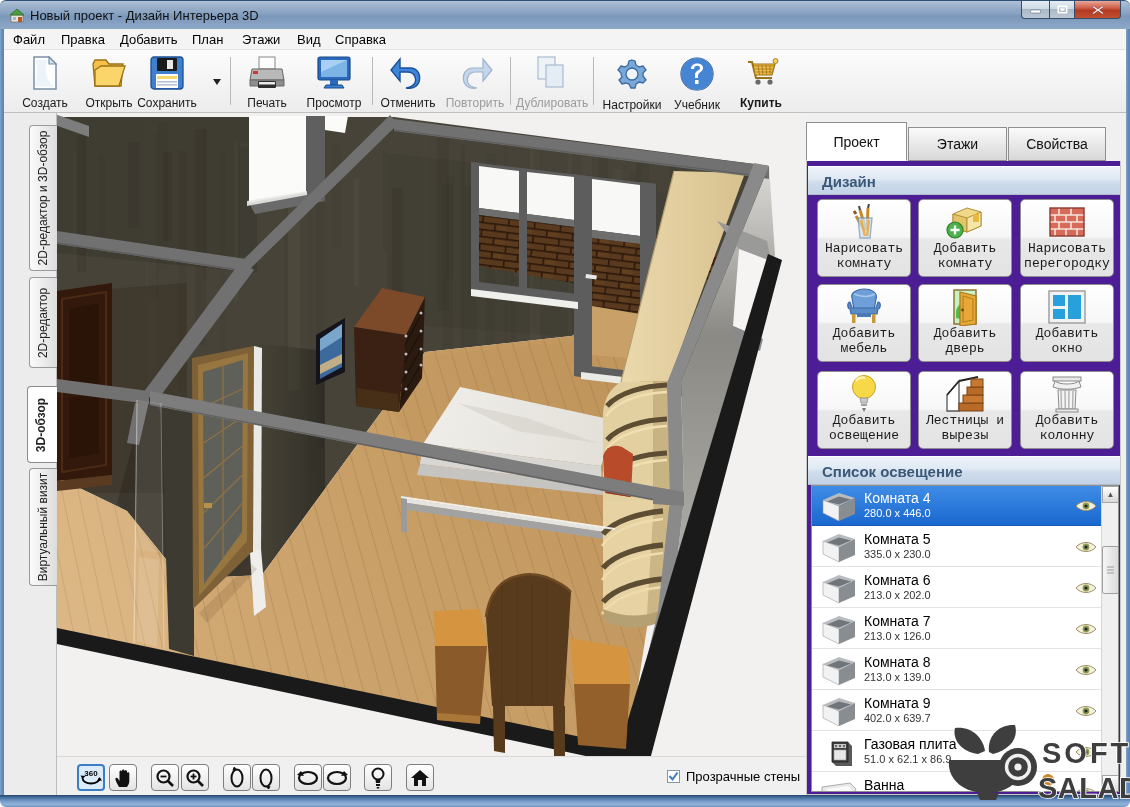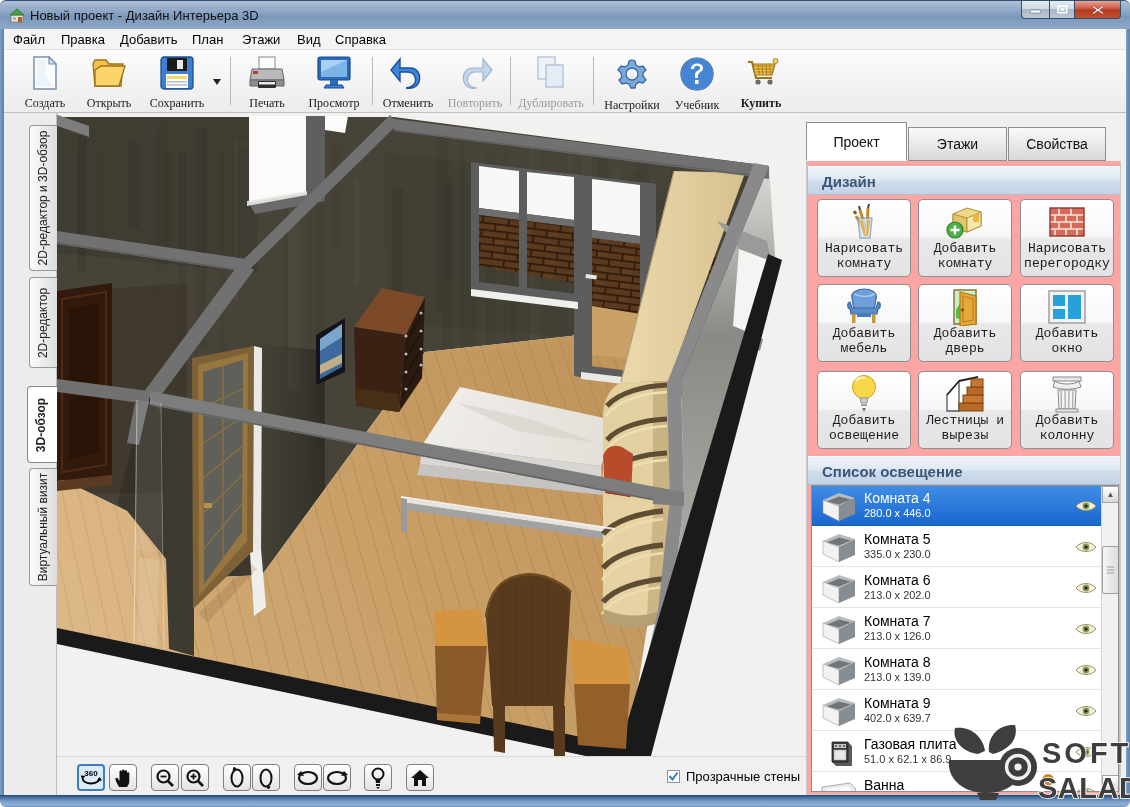--- a/index.html
+++ b/index.html
@@ -9,36 +9,36 @@
 #titlebar .ttl{position:absolute;left:30px;top:7px;font-size:13px;color:#111;}
 #ticon{position:absolute;left:9px;top:6px;}
 .wbtns{position:absolute;right:9px;top:0;height:20px;display:flex;}
 .wb{height:18px;border:1px solid #32506e;border-top:none;background:linear-gradient(#e5ecf3 0%,#cfd9e4 45%,#a9b8c6 50%,#bcc8d4 100%);display:flex;align-items:center;justify-content:center;}
 .wb.mn{width:28px;border-radius:0 0 0 4px;border-right:none;}
 .wb.mx{width:26px;}
 .wb.cl{width:46px;border-radius:0 0 4px 0;border-left:none;background:linear-gradient(#e8a696 0%,#d1604a 40%,#b33a23 55%,#c2502f 100%);}
 #menubar{position:absolute;left:4px;top:29px;width:1122px;height:21px;background:#f4f4f4;border-bottom:1px solid #e2e2e2;}
 #menubar span{position:absolute;top:3px;font-size:13px;color:#000;}
 #toolbar{position:absolute;left:4px;top:50px;width:1122px;height:63px;background:linear-gradient(#fcfcfc,#ececec);border-bottom:1px solid #c0c0c0;}
-.tbi{position:absolute;top:6px;text-align:center;font-family:Liberation Serif, serif;}
+.tbi{position:absolute;top:6px;text-align:center;}
 .tbi .lab{font-size:12px;color:#1a1a1a;margin-top:2px;}
 .tbi.dis .lab{color:#9b9b9b;}
 .tsep{position:absolute;top:7px;width:1px;height:48px;background:#b9b9b9;}
 #leftstrip{position:absolute;left:4px;top:113px;width:53px;height:682px;background:#ececec;border-right:1px solid #bdbdbd;}
 .vtab{position:absolute;left:25px;width:28px;background:linear-gradient(90deg,#fbfbfb,#dcdcdc);border:1px solid #9a9a9a;border-right:none;border-radius:4px 0 0 4px;color:#222;}
 .vtab span{position:absolute;left:6px;top:50%;transform:translateY(-50%) rotate(180deg);writing-mode:vertical-rl;font-size:12px;white-space:nowrap;}
 .vtab.sel{left:23px;width:31px;background:#fff;border-color:#8a8a8a;font-weight:bold;}
 #canvas3d{position:absolute;left:57px;top:113px;width:749px;height:643px;background:#f2f1ef;}
 #bottombar{position:absolute;left:57px;top:756px;width:749px;height:39px;background:#f0f0f0;border-top:1px solid #d8d8d8;}
 .bb{position:absolute;top:7px;width:28px;height:27px;background:linear-gradient(#ffffff,#e3e3e3);border:1px solid #7e7e7e;border-radius:4px;display:flex;align-items:center;justify-content:center;}
 .bb.sel{border:2px solid #3d7ec2;background:#dcebfa;}
 #rightpanel{position:absolute;left:806px;top:113px;width:320px;height:682px;background:#f0f0f0;}
 .rtab{position:absolute;font-size:14px;color:#111;display:flex;align-items:center;justify-content:center;border:1px solid #8f8f8f;background:linear-gradient(#fafafa,#d8d8d8);}
 .rtab.sel{background:#fff;border-bottom:1px solid #fff;font-weight:normal;}
-#rcontent{position:absolute;left:0;top:48px;width:315px;height:634px;background:#fca5a5;border:1px solid #c9c9c9;border-top:none;}
+#rcontent{position:absolute;left:0;top:48px;width:315px;height:634px;background:#4c1d95;border:1px solid #c9c9c9;border-top:none;}
 .phdr{position:absolute;left:1px;width:312px;height:29px;background:linear-gradient(#eef3f9 0%,#dfe9f3 45%,#cfdcec 55%,#c3d3e6 100%);border-top:1px solid #fff;border-bottom:1px solid #aebccc;}
 .phdr span{position:absolute;left:14px;top:6px;font-size:15px;font-weight:bold;color:#3b5878;}
 .gbtn{position:absolute;width:94px;height:78px;border:1px solid #8f8f8f;border-radius:5px;background:linear-gradient(#ffffff 0%,#f7f7f7 48%,#e8e8e8 52%,#e3e3e3 100%);text-align:center;}
 .gbtn .ic{margin-top:3px;height:38px;display:flex;align-items:center;justify-content:center;}
 .gbtn .tx{font-size:13px;line-height:15px;color:#1a1a1a;font-family:Liberation Mono, monospace;}
 #objlist{position:absolute;left:4px;top:324px;width:308px;height:307px;background:#fff;border:1px solid #8f8f8f;overflow:hidden;}
 .lrow{position:absolute;left:0;width:289px;height:40px;border-bottom:1px solid #e3e3e3;background:#fff;}
 .lrow.sel{background:linear-gradient(#3f8de6,#1a67cf);border-bottom:1px solid #1a5cb8;}
 .lrow .t1{position:absolute;left:52px;top:4px;font-size:14px;color:#000;}
 .lrow .t2{position:absolute;left:52px;top:21px;font-size:11px;color:#333;}
@@ -97,21 +97,21 @@
         <path d="M19 1 L19 8 L26 8 Z" fill="#cfe0ef" stroke="#7a90a8" stroke-width="1.2"></path>
         <path d="M5 30 C8 20 8 14 6 4 L17 4 C14 16 16 24 24 31 Z" fill="#e7f0f8" opacity=".8"></path>
       </svg>
   <div class="lab">Создать</div></div>
  <div class="tbi" style="left:74px;width:62px;">
   <svg width="36" height="34" viewBox="0 0 36 34">
         <path d="M2 8 L4 30 L30 30 L32 8 L18 8 L15 4 L4 4 Z" fill="#f6c148" stroke="#9a7218" stroke-width="1.3"></path>
         <path d="M4 14 L10 10 L34 10 L28 30 L4 30 Z" fill="#fcd56a" stroke="#9a7218" stroke-width="1.3"></path>
       </svg>
   <div class="lab">Открыть</div></div>
- <div class="tbi" style="left:142px;width:62px;">
+ <div class="tbi" style="left:132px;width:62px;">
   <svg width="34" height="34" viewBox="0 0 34 34">
         <rect x="1" y="1" width="32" height="32" rx="3" fill="#3f7fd0" stroke="#1c4f92" stroke-width="1.3"></rect>
         <rect x="7" y="2" width="20" height="13" rx="1" fill="#1a1a1a"></rect>
         <rect x="17" y="4" width="6" height="9" fill="#e8e8e8"></rect>
         <rect x="6" y="18" width="22" height="14" fill="#fdfdfd"></rect>
         <rect x="7" y="20" width="20" height="3" fill="#f6d96a"></rect>
         <rect x="7" y="25" width="20" height="1.6" fill="#b8c4d4"></rect>
         <rect x="7" y="28" width="20" height="1.6" fill="#b8c4d4"></rect>
       </svg>
   <div class="lab">Сохранить</div></div>

